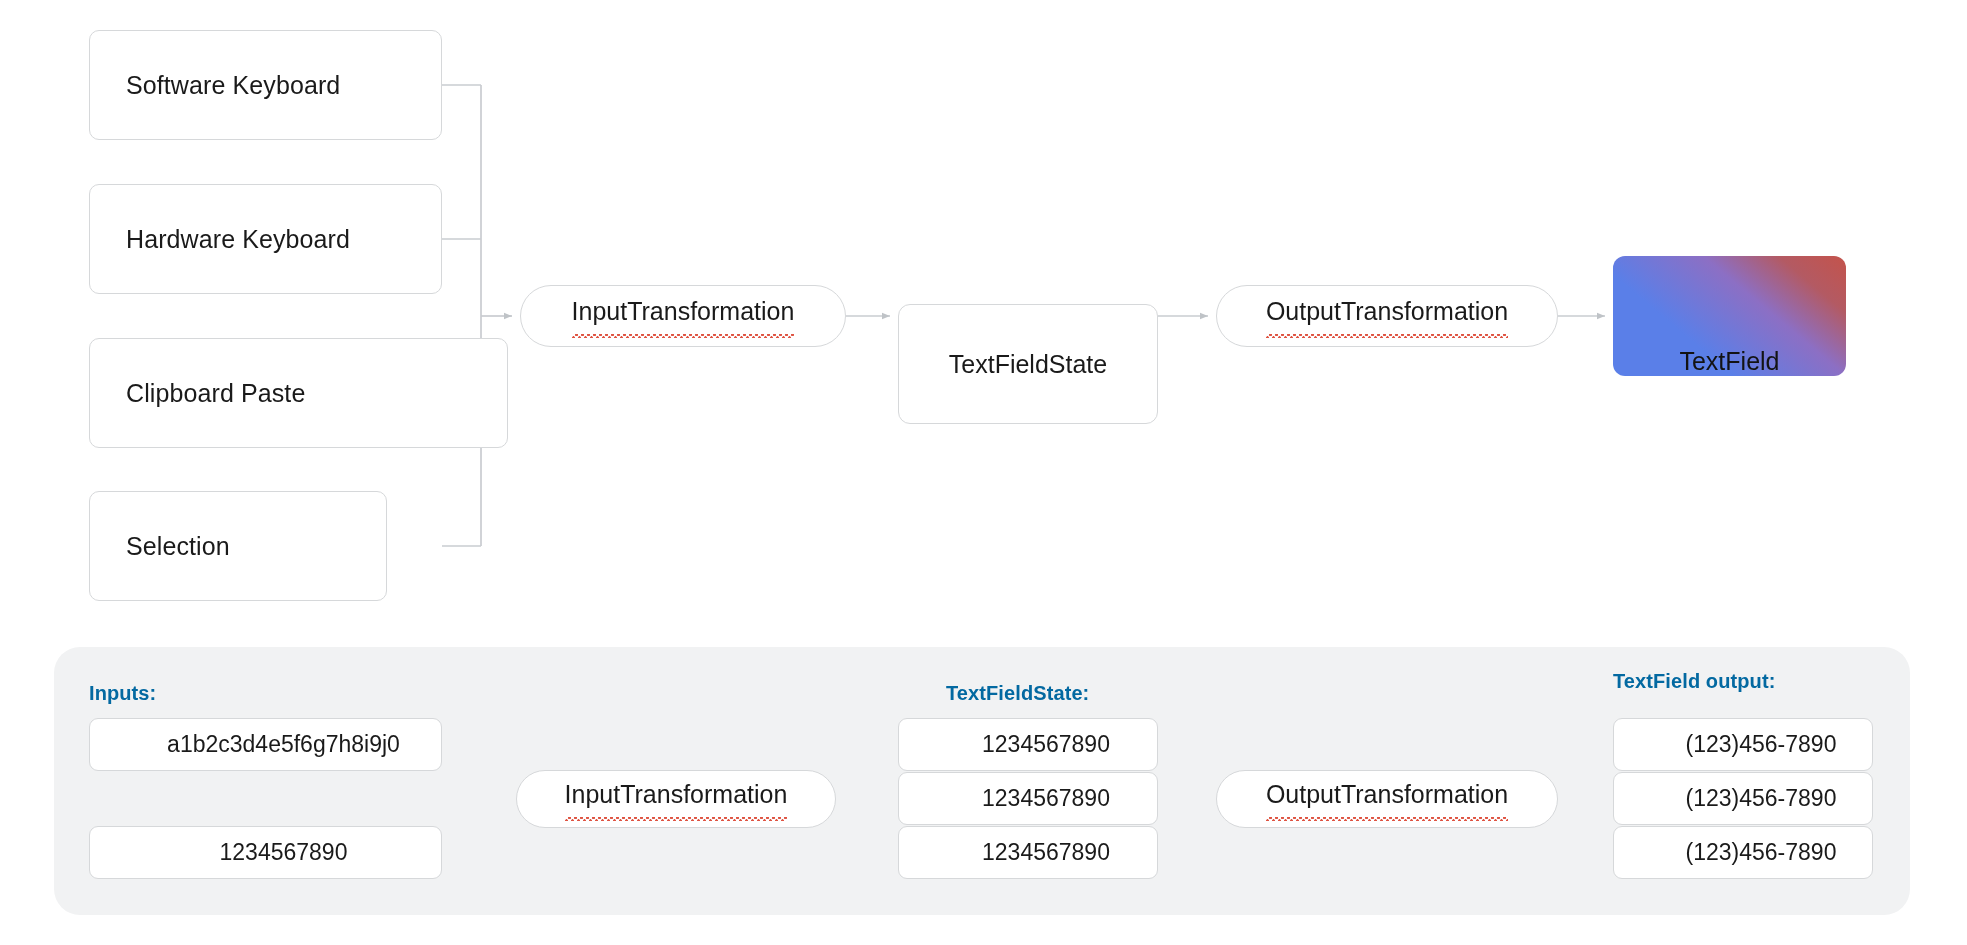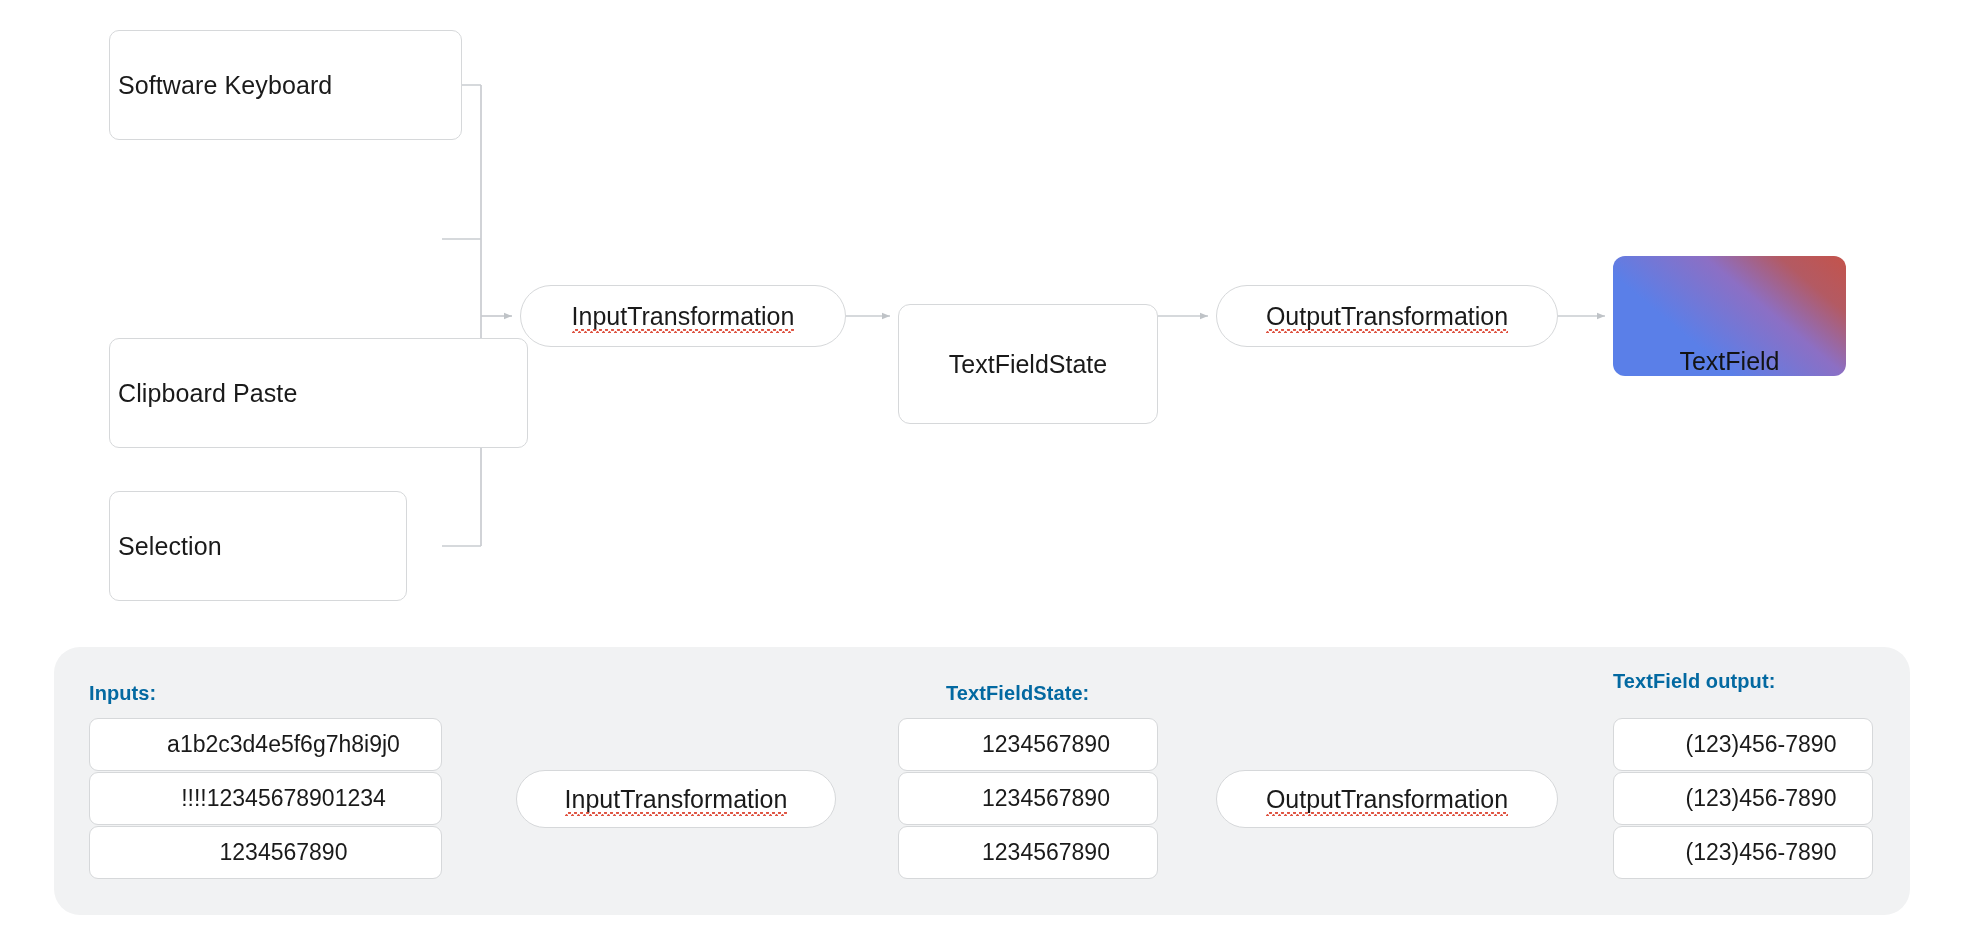--- a/index.html
+++ b/index.html
@@ -43,26 +43,25 @@
     background: #ffffff;
     border: 1.6px solid #d6d8da;
     display: flex;
     align-items: center;
     z-index: 2;
   }
 
   
   .src-box {
     border-radius: 10px;
-    padding-left: 8px;
+    padding-left: 36px;
     justify-content: flex-start;
     font-size: 25px;
     letter-spacing: 0.1px;
     color: #1a1a1a;
-    margin-left: 20px;
   }
 
   
   .box-node {
     border-radius: 12px;
     justify-content: center;
     font-size: 25px;
     color: #1a1a1a;
     margin-top: 48px;
   }
@@ -72,21 +71,21 @@
     border-radius: 999px;
     justify-content: center;
     font-size: 25px;
     color: #1a1a1a;
   }
 
   
   .squiggle {
     position: relative;
     display: inline-block;
-    padding-bottom: 0;
+    padding-bottom: 10px;
   }
   .squiggle::after {
     content: "";
     position: absolute;
     left: 0;
     right: 0;
     bottom: -2px;
     height: 4px;
     background-image:
       radial-gradient(circle at 1.5px 3.4px, rgba(221,75,57,0.95) 1.2px, rgba(0,0,0,0) 1.4px),
@@ -173,20 +172,23 @@
       <path d="M1158,316 H1208" marker-end="url(#arrow)"></path>
 
       <path d="M1558,316 H1605" marker-end="url(#arrow)"></path>
     </g>
   </svg>
 
   <div class="node src-box" style="left:89px; top:30px; width:353px; height:110px;">
     <span>Software Keyboard</span>
   </div>
 
+  <div class="node src-box" style="left:89px; top:184px; width:353px; height:110px;">
+    <span>Hardware Keyboard</span>
+  </div>
 
   <div class="node src-box" style="left:89px; top:338px; width:419px; height:110px;">
     <span>Clipboard Paste</span>
   </div>
 
   <div class="node src-box" style="left:89px; top:491px; width:298px; height:110px;">
     <span>Selection</span>
   </div>
 
   <div class="node pill-node" style="left:520px; top:285px; width:326px; height:62px;">
@@ -236,23 +238,20 @@
     </g>
   </svg>
 
   <div class="panel-label" style="left:89px; top:682px;">Inputs:</div>
   <div class="panel-label" style="left:946px; top:682px;">TextFieldState:</div>
   <div class="panel-label" style="left:1613px; top:670px;">TextField output:</div>
 
   <div class="val-box" style="left:89px; top:718px; width:353px; height:53px;">
     <span>a1b2c3d4e5f6g7h8i9j0</span>
   </div>
-  <div class="val-box" style="left:89px; top:772px; width:353px; height:53px;">
-    <span>!!!!12345678901234</span>
-  </div>
   <div class="val-box" style="left:89px; top:826px; width:353px; height:53px;">
     <span>1234567890</span>
   </div>
 
   <div class="node pill-node" style="left:516px; top:770px; width:320px; height:58px;">
     <span class="squiggle">InputTransformation</span>
   </div>
 
   <div class="val-box" style="left:898px; top:718px; width:260px; height:53px;">
     <span>1234567890</span>

